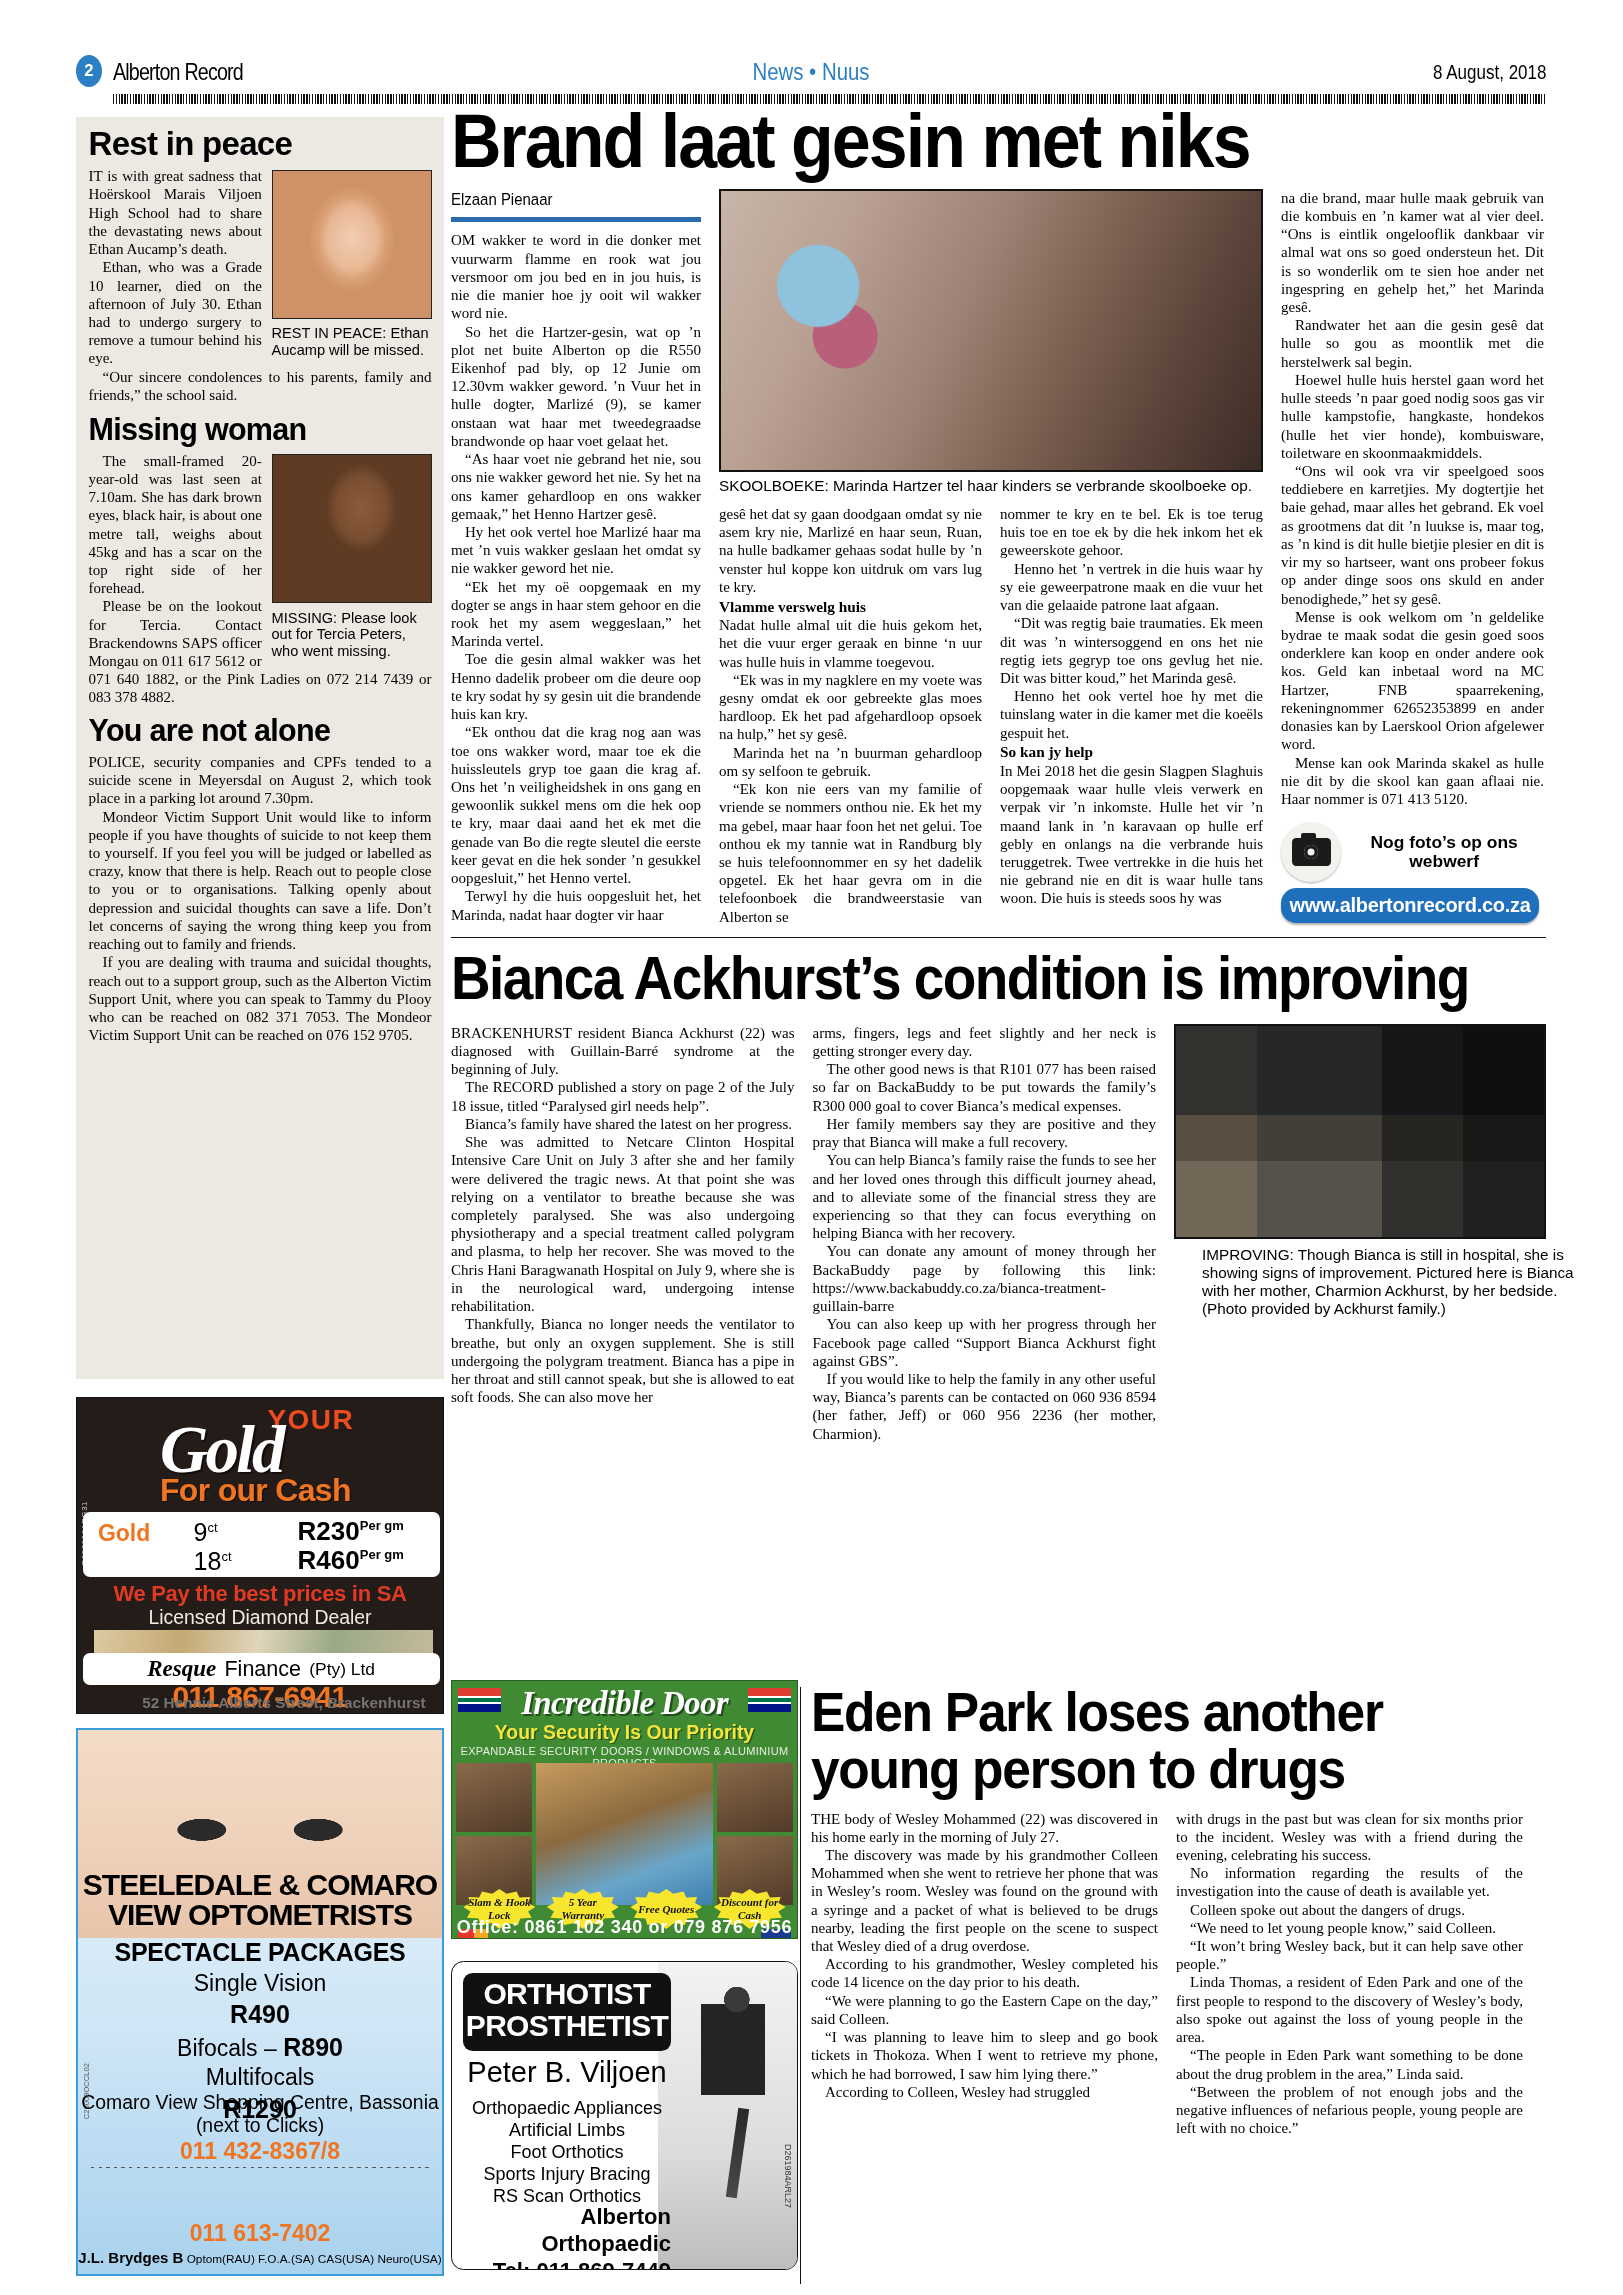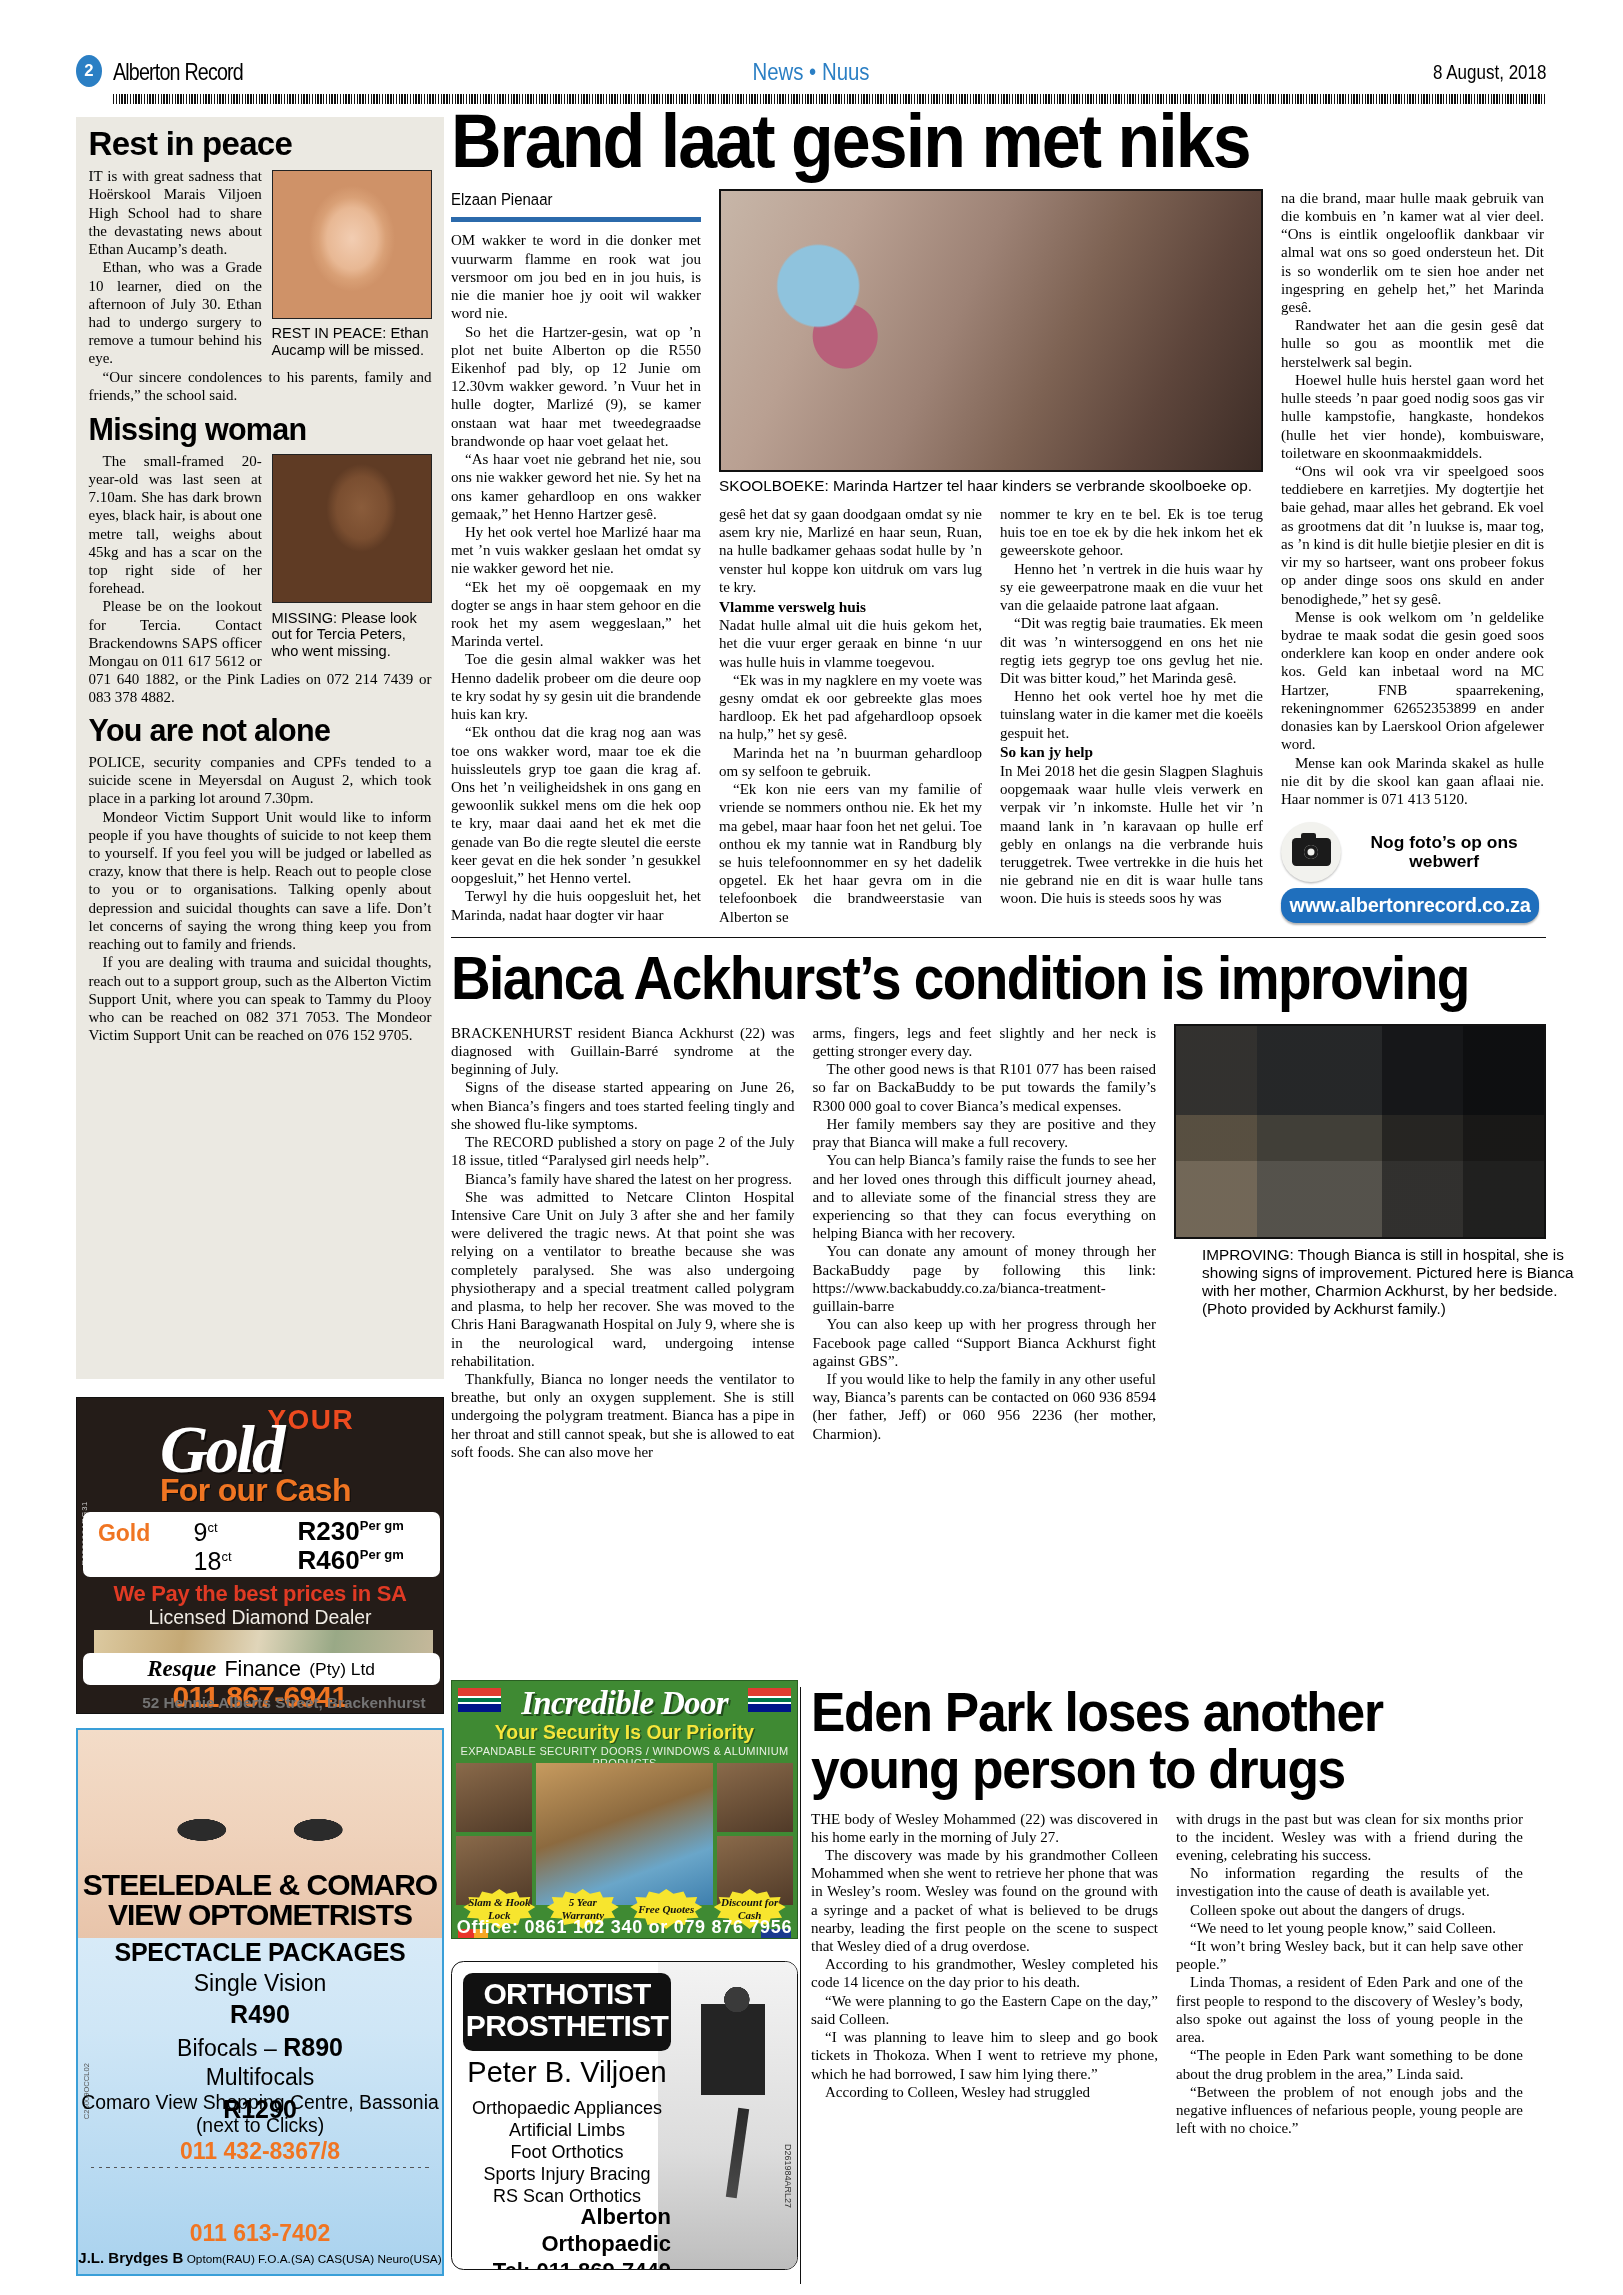--- a/index.html
+++ b/index.html
@@ -487,21 +487,20 @@
       </div>
     </div>
   </div>
 
   <div class="hrule"></div>
   <h1 class="headline2">Bianca Ackhurst’s condition is improving</h1>
 
   <div class="cols">
     <div class="col" style="width:344px">
       <p class="lead">BRACKENHURST resident Bianca Ackhurst (22) was diagnosed with Guillain-Barré syndrome at the beginning of July.</p>
-      <p>Signs of the disease started appearing on June 26, when Bianca’s fingers and toes started feeling tingly and she showed flu-like symptoms.</p>
       <p>The RECORD published a story on page 2 of the July 18 issue, titled “Paralysed girl needs help”.</p>
       <p>Bianca’s family have shared the latest on her progress.</p>
       <p>She was admitted to Netcare Clinton Hospital Intensive Care Unit on July 3 after she and her family were delivered the tragic news. At that point she was relying on a ventilator to breathe because she was completely paralysed. She was also undergoing physiotherapy and a special treatment called polygram and plasma, to help her recover. She was moved to the Chris Hani Baragwanath Hospital on July 9, where she is in the neurological ward, undergoing intense rehabilitation.</p>
       <p>Thankfully, Bianca no longer needs the ventilator to breathe, but only an oxygen supplement. She is still undergoing the polygram treatment. Bianca has a pipe in her throat and still cannot speak, but she is allowed to eat soft foods. She can also move her</p>
     </div>
     <div class="col" style="width:344px">
       <p class="lead">arms, fingers, legs and feet slightly and her neck is getting stronger every day.</p>
       <p>The other good news is that R101 077 has been raised so far on BackaBuddy to be put towards the family’s R300 000 goal to cover Bianca’s medical expenses.</p>
       <p>Her family members say they are positive and they pray that Bianca will make a full recovery.</p>
       <p>You can help Bianca’s family raise the funds to see her and her loved ones through this difficult journey ahead, and to alleviate some of the financial stress they are experiencing so that they can focus everything on helping Bianca with her recovery.</p>

